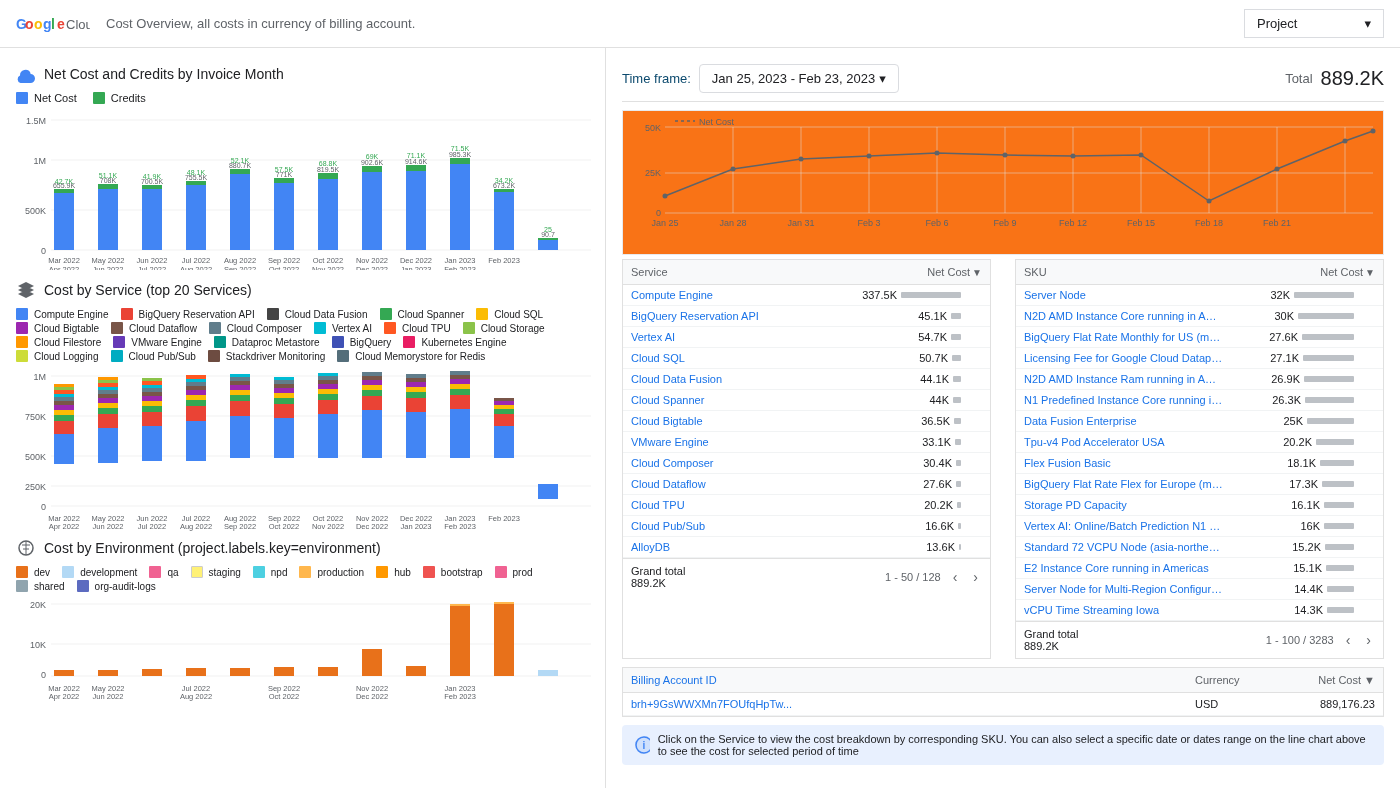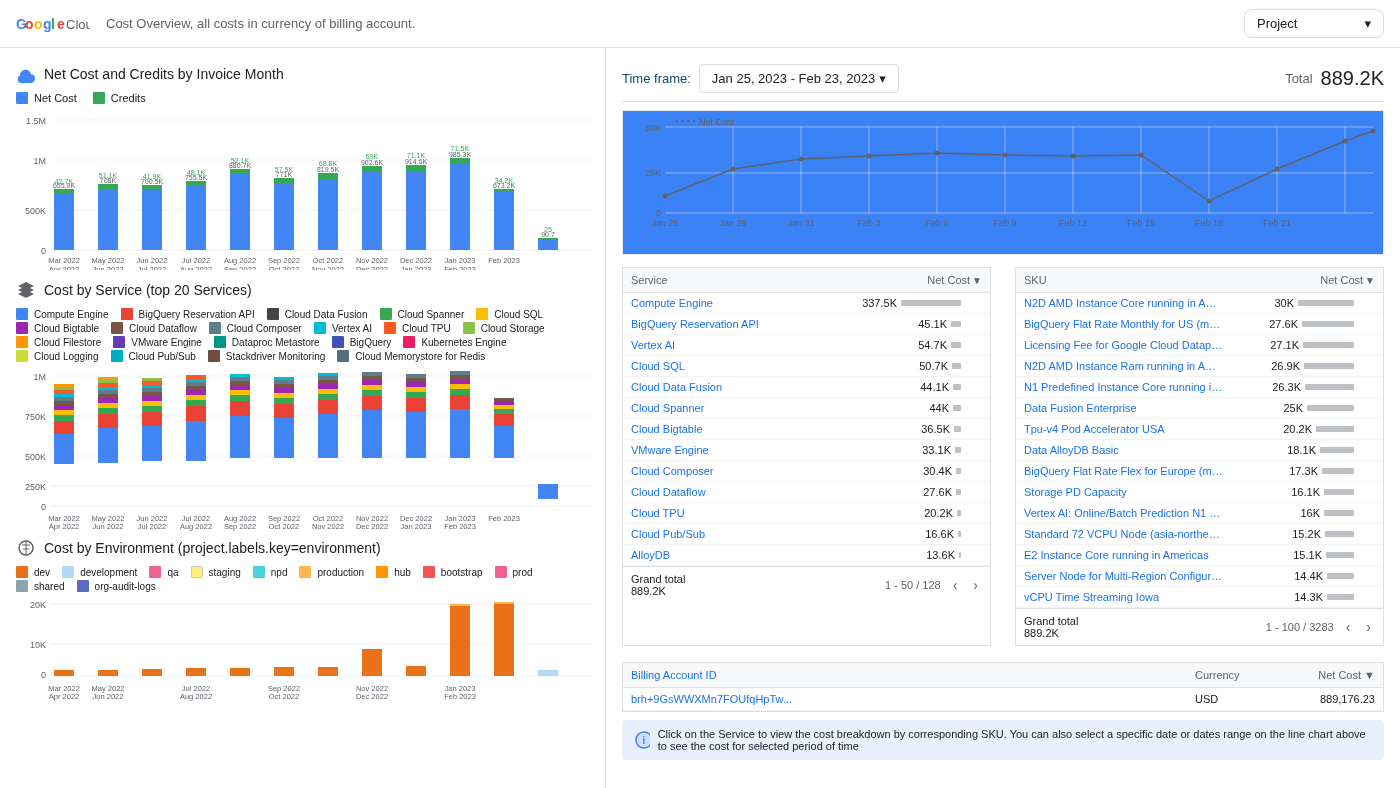--- a/index.html
+++ b/index.html
@@ -2,21 +2,21 @@
 <html><head>
   <meta charset="utf-8">
   <style>
     * { box-sizing: border-box; margin: 0; padding: 0; }
     body { font-family: 'Google Sans', Arial, sans-serif; font-size: 12px; background: #fff; color: #202124; overflow: hidden; width: 1400px; height: 788px; }
     
     
     .header { display: flex; align-items: center; padding: 8px 16px; border-bottom: 1px solid #e0e0e0; height: 48px; }
     .google-cloud-logo { display: flex; align-items: center; margin-right: 16px; }
     .header-title { font-size: 13px; color: #5f6368; flex: 1; }
-    .project-dropdown { display: flex; border: 1px solid #dadce0; border-radius: 8px; padding: 6px 12px; cursor: pointer; min-width: 140px; justify-content: space-between; }
+    .project-dropdown { display: flex; border: 1px solid #dadce0; border-radius: 0; padding: 6px 12px; cursor: pointer; min-width: 140px; justify-content: space-between; }
     .project-dropdown span { font-size: 13px; }
     
     
     .main { display: flex; height: 740px; }
     
     
     .left-panel { width: 606px; padding: 8px 16px; overflow-y: auto; border-right: 1px solid #e0e0e0; }
     
     
     .right-panel { flex: 1; padding: 8px 16px; overflow-y: auto; }
@@ -31,24 +31,24 @@
     .legend-item { display: flex; align-items: center; gap: 4px; font-size: 11px; }
     
     
     .top-right-header { display: flex; align-items: center; justify-content: space-between; margin-bottom: 8px; padding: 8px 0; border-bottom: 1px solid #e0e0e0; }
     .timeframe-label { font-size: 13px; color: #0c4a6e; margin-right: 8px; }
     .date-dropdown { border: 1px solid #dadce0; border-radius: 4px; padding: 6px 12px; cursor: pointer; display: flex; align-items: center; gap: 4px; font-size: 13px; }
     .total-label { font-size: 13px; color: #5f6368; }
     .total-value { font-size: 20px; font-weight: 500; color: #202124; margin-left: 8px; }
     
     
-    .line-chart-container { background: #3b82f6; border: 1px solid #e8eaed; margin-bottom: 12px; text-align: right; }
-    
-    
-    .tables-row { display: flex; gap: 24px; margin-bottom: 16px; }
+    .line-chart-container { background: #f97316; border: 1px solid #e8eaed; margin-bottom: 4px; text-align: right; }
+    
+    
+    .tables-row { display: flex; gap: 24px; margin-bottom: 8px; }
     .data-table { flex: 1; border: 1px solid #e0e0e0; }
     .table-header { display: flex; background: #f8f9fa; border-bottom: 1px solid #e0e0e0; padding: 6px 8px; font-size: 11px; font-weight: 500; color: #5f6368; }
     .table-header .col-name { flex: 1; }
     .table-header .col-value { width: 130px; text-align: right; display: flex; align-items: center; justify-content: flex-end; gap: 2px; }
     .table-row { display: flex; align-items: center; padding: 4px 8px; border-bottom: 1px solid #f1f3f4; font-size: 11px; }
     .table-row .col-name { flex: 1; color: #1a73e8; cursor: pointer; white-space: nowrap; overflow: hidden; text-overflow: ellipsis; max-width: 200px; }
     .table-row .col-value { width: 130px; display: flex; align-items: center; justify-content: flex-end; gap: 4px; }
     .table-row .value-text { font-size: 11px; color: #202124; white-space: nowrap; }
     .bar-mini { height: 6px; background: #bdc1c6; border-radius: 1px; }
     .table-footer { padding: 6px 8px; font-size: 11px; color: #202124; border-top: 1px solid #e0e0e0; display: flex; align-items: center; justify-content: space-between; }
@@ -775,20 +775,27 @@
       <div class="data-table">
         <div class="table-header">
           <span class="col-name">SKU</span>
           <span class="col-value">
             <span>Net Cost</span>
             <span class="sort-arrow">▼</span>
           </span>
         </div>
         <div id="sku-rows">
             <div class="table-row">
+      <span class="col-name">Server Node</span>
+      <span class="col-value">
+        <span class="value-text">32K</span>
+        <div class="bar-mini" style="width:60px"></div>
+      </span>
+    </div>
+            <div class="table-row">
       <span class="col-name">N2D AMD Instance Core running in Americas</span>
       <span class="col-value">
         <span class="value-text">30K</span>
         <div class="bar-mini" style="width:56px"></div>
       </span>
     </div>
             <div class="table-row">
       <span class="col-name">BigQuery Flat Rate Monthly for US (multi-region)</span>
       <span class="col-value">
         <span class="value-text">27.6K</span>
@@ -824,21 +831,21 @@
       </span>
     </div>
             <div class="table-row">
       <span class="col-name">Tpu-v4 Pod Accelerator USA</span>
       <span class="col-value">
         <span class="value-text">20.2K</span>
         <div class="bar-mini" style="width:38px"></div>
       </span>
     </div>
             <div class="table-row">
-      <span class="col-name">Data AlloyDB Basic</span>
+      <span class="col-name">Flex Fusion Basic</span>
       <span class="col-value">
         <span class="value-text">18.1K</span>
         <div class="bar-mini" style="width:34px"></div>
       </span>
     </div>
             <div class="table-row">
       <span class="col-name">BigQuery Flat Rate Flex for Europe (multi-region)</span>
       <span class="col-value">
         <span class="value-text">17.3K</span>
         <div class="bar-mini" style="width:32px"></div>

